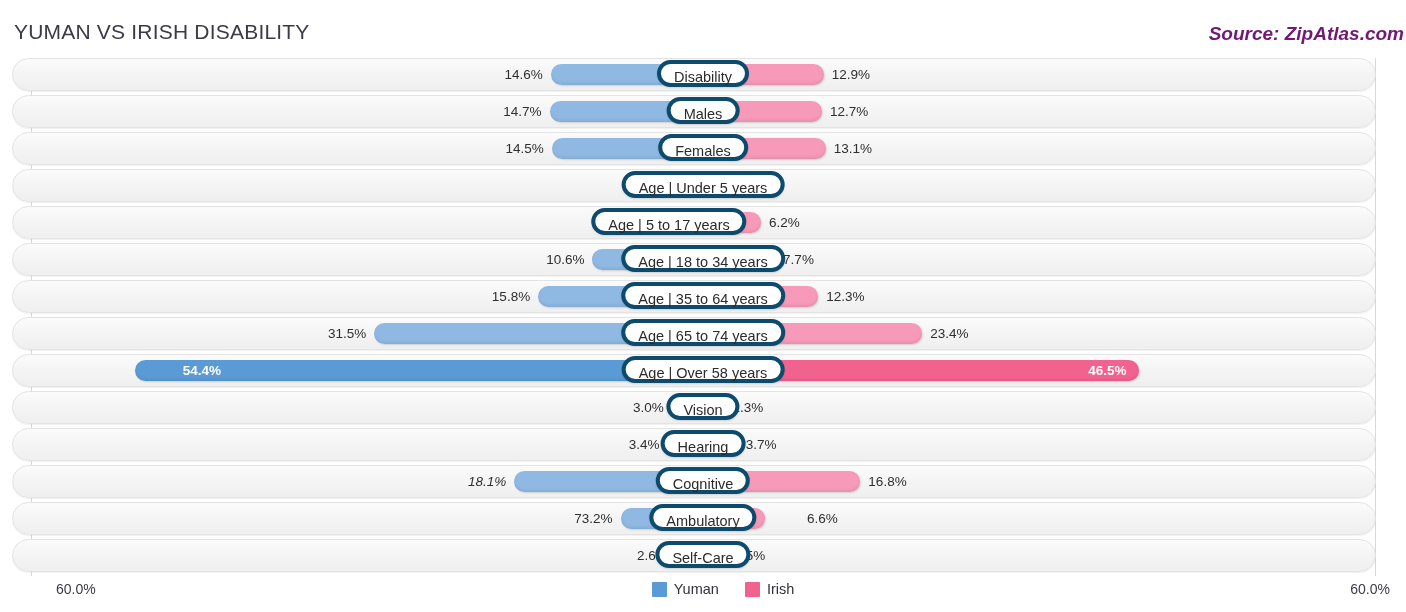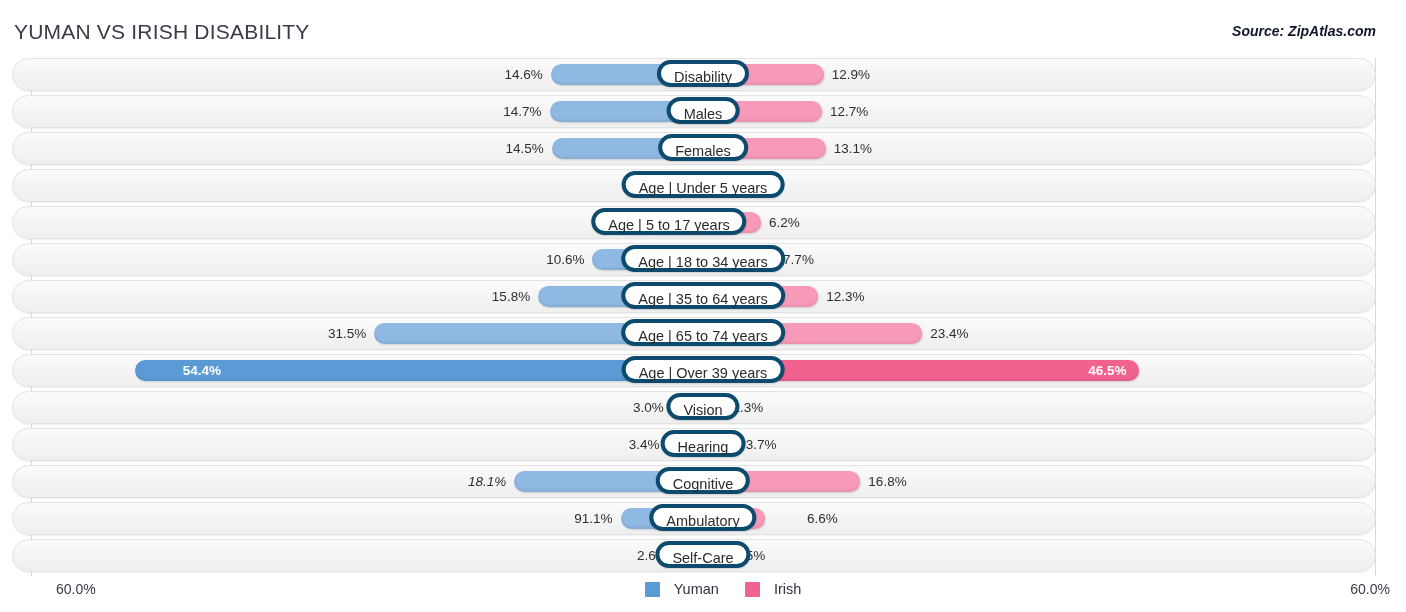--- a/index.html
+++ b/index.html
@@ -34,26 +34,26 @@
     position: absolute;
     left: 14px;
     top: 20px;
     font-size: 21px;
     color: #3b3b47;
     letter-spacing: 0.2px;
     white-space: nowrap;
   }
   .chart-source {
     position: absolute;
-    right: 30px;
+    right: 2px;
     top: 23px;
-    font-size: 14px;
+    font-size: 19px;
     font-style: italic;
     font-weight: bold;
-    color: #0f172a;
+    color: #701a75;
     white-space: nowrap;
   }
 
   
   .plot {
     position: absolute;
     left: 0;
     top: 58px;
     width: 1388px;
     height: 518px;
@@ -177,21 +177,21 @@
     right: 0;
     top: 5px;
     display: flex;
     justify-content: center;
     align-items: center;
     gap: 26px;
   }
   .legend-item {
     display: flex;
     align-items: center;
-    gap: 14px;
+    gap: 7px;
     font-size: 14.5px;
     color: #32323c;
   }
   .swatch {
     width: 15px;
     height: 15px;
     display: inline-block;
     border-radius: 1px;
   }
 </style>
@@ -272,21 +272,21 @@
           <div class="val val-left" style="left: 268.35px; width: 98px;">31.5%</div>
           <div class="val val-right" style="left: 930.18px; width: 98px;">23.4%</div>
           <div class="pill" style="left: 703px;">Age | 65 to 74 years</div>
         </div>
         <div class="row">
           <div class="track"></div>
           <div class="bar bar-left" style="left: 135.427px; width: 567.573px; background: rgb(91, 155, 213);"></div>
           <div class="bar bar-right" style="left: 703px; width: 435.55px; background: rgb(242, 98, 143);"></div>
           <div class="val val-left inside" style="left: 131px; text-align: right; width: 90px;">54.4%</div>
           <div class="val val-right inside" style="left: 1036.55px; width: 90px; text-align: right;">46.5%</div>
-          <div class="pill" style="left: 703px;">Age | Over 39 years</div>
+          <div class="pill" style="left: 703px;">Age | Over 58 years</div>
         </div>
         <div class="row">
           <div class="track"></div>
           <div class="bar bar-left" style="left: 671.7px; width: 31.3px; background: rgb(143, 185, 227);"></div>
           <div class="bar bar-right" style="left: 703px; width: 21.5433px; background: rgb(247, 154, 185);"></div>
           <div class="val val-left" style="left: 565.7px; width: 98px;">3.0%</div>
           <div class="val val-right" style="left: 732.543px; width: 98px;">2.3%</div>
           <div class="pill" style="left: 703px;">Vision</div>
         </div>
         <div class="row">
@@ -302,21 +302,21 @@
           <div class="bar bar-left" style="left: 514.157px; width: 188.843px; background: rgb(143, 185, 227);"></div>
           <div class="bar bar-right" style="left: 703px; width: 157.36px; background: rgb(247, 154, 185);"></div>
           <div class="val val-left" style="left: 408.157px; width: 98px; font-style: italic;">18.1%</div>
           <div class="val val-right" style="left: 868.36px; width: 98px;">16.8%</div>
           <div class="pill" style="left: 703px;">Cognitive</div>
         </div>
         <div class="row">
           <div class="track"></div>
           <div class="bar bar-left" style="left: 620.577px; width: 82.4233px; background: rgb(143, 185, 227);"></div>
           <div class="bar bar-right" style="left: 703px; width: 61.82px; background: rgb(247, 154, 185);"></div>
-          <div class="val val-left" style="left: 514.577px; width: 98px;">91.1%</div>
+          <div class="val val-left" style="left: 514.577px; width: 98px;">73.2%</div>
           <div class="val val-right" style="left: 807px; width: 98px;">6.6%</div>
           <div class="pill" style="left: 703px;">Ambulatory</div>
         </div>
         <div class="row">
           <div class="track"></div>
           <div class="bar bar-left" style="left: 675.873px; width: 27.1267px; background: rgb(143, 185, 227);"></div>
           <div class="bar bar-right" style="left: 703px; width: 23.4167px; background: rgb(247, 154, 185);"></div>
           <div class="val val-left" style="left: 569.873px; width: 98px;">2.6%</div>
           <div class="val val-right" style="left: 734.417px; width: 98px;">2.5%</div>
           <div class="pill" style="left: 703px;">Self-Care</div>

